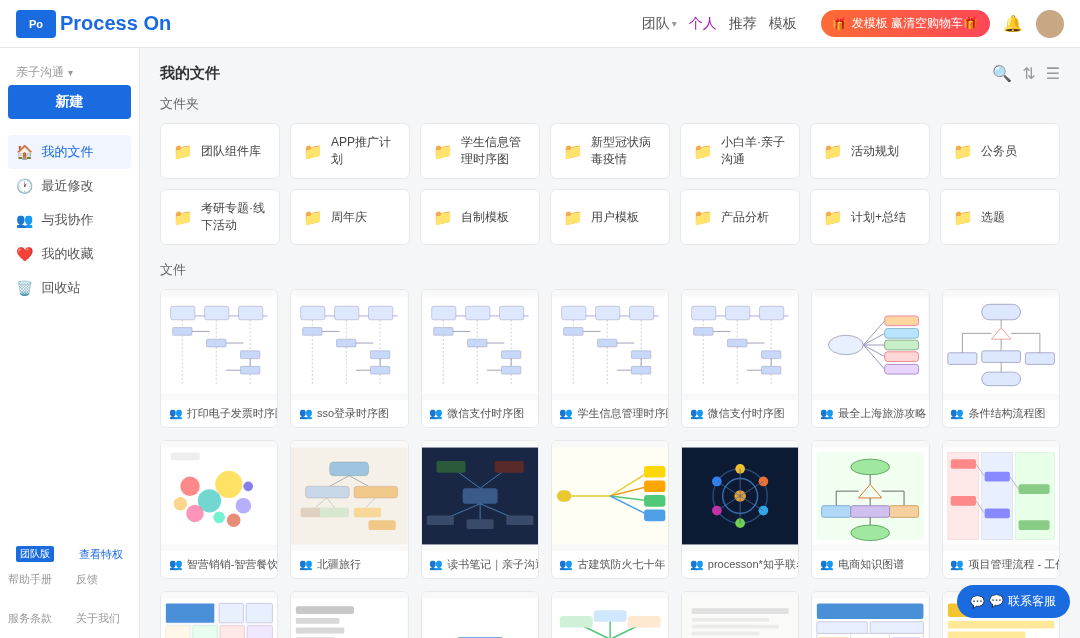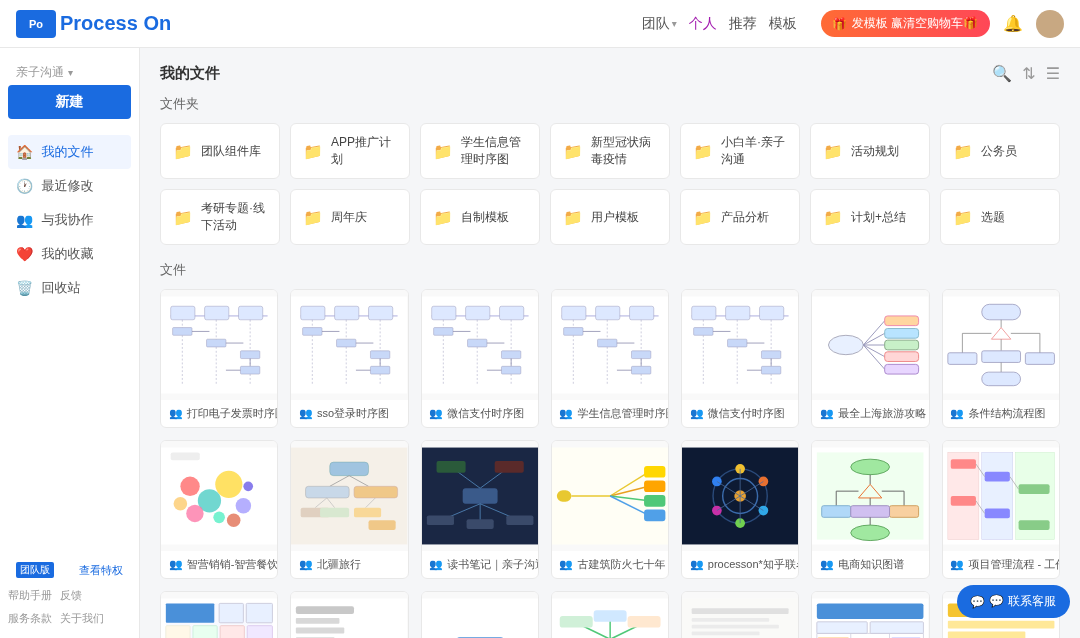--- a/index.html
+++ b/index.html
@@ -28,21 +28,21 @@
     .sidebar-section-title .chevron { font-size: 10px; }
     .new-btn { background: #1a6be0; color: white; border: none; border-radius: 4px; padding: 8px 12px; font-size: 14px; cursor: pointer; width: 100%; margin-bottom: 16px; font-weight: bold; }
     .sidebar-item { display: flex; align-items: center; gap: 8px; padding: 8px 8px; cursor: pointer; border-radius: 4px; color: #555; font-size: 13px; }
     .sidebar-item.active { color: #1a6be0; background: #f0f5ff; }
     .sidebar-item-icon { font-size: 14px; }
     .sidebar-bottom { margin-top: auto; }
     .free-member-btn { background: #1a6be0; color: white; border: none; border-radius: 4px; padding: 6px 0; font-size: 12px; cursor: pointer; width: 100%; margin-bottom: 8px; }
     .team-version { display: flex; align-items: center; gap: 4px; font-size: 11px; color: #666; padding: 2px 8px; }
     .team-badge { background: #1a6be0; color: white; border-radius: 2px; padding: 1px 4px; font-size: 10px; }
     .check-link { color: #1a6be0; font-size: 11px; cursor: pointer; margin-left: auto; }
-    .footer-links { display: flex; gap: 8px; flex-wrap: wrap; margin-top: 8px; }
+    .footer-links { display: flex; gap: 24px; flex-wrap: wrap; margin-top: 8px; }
     .footer-link { color: #999; font-size: 11px; cursor: pointer; }
 
     
     #content { flex: 1; overflow-y: auto; padding: 16px 20px; }
     .section-label { font-size: 13px; color: #666; margin-bottom: 10px; font-weight: 500; }
     .folder-grid { display: grid; grid-template-columns: repeat(7, 1fr); gap: 10px; margin-bottom: 16px; }
     .folder-item { background: #fff; border: 1px solid #e8e8e8; border-radius: 6px; padding: 10px 12px; display: flex; align-items: center; gap: 8px; cursor: pointer; font-size: 12px; color: #444; }
     .folder-icon { color: #f5a623; font-size: 16px; }
     .files-grid { display: grid; grid-template-columns: repeat(7, 1fr); gap: 12px; }
     .file-card { background: #fff; border: 1px solid #e8e8e8; border-radius: 6px; overflow: hidden; cursor: pointer; }

